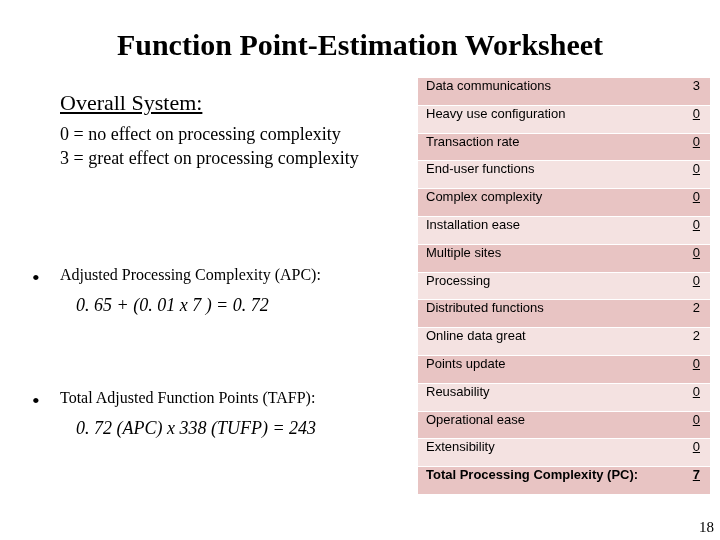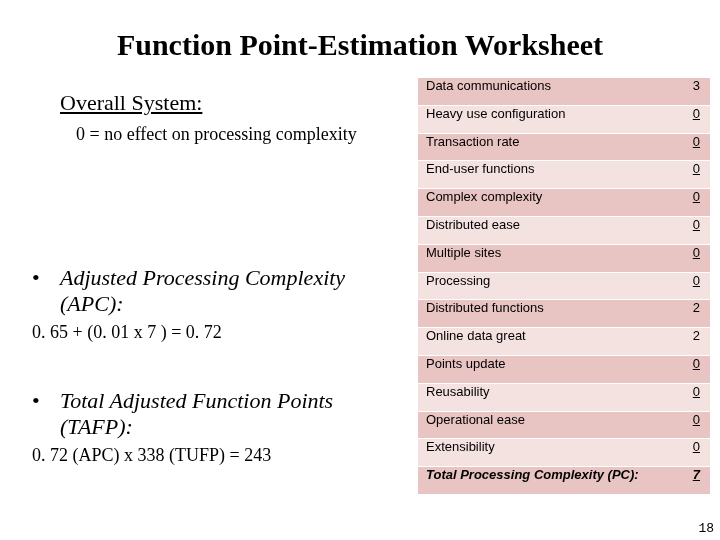--- a/index.html
+++ b/index.html
@@ -34,47 +34,47 @@
     top: 90px;
     width: 340px;
   }
   .overall {
     font-size: 22px;
     text-decoration: underline;
     margin-bottom: 6px;
   }
   .sub {
     font-size: 18px;
-    margin-left: 16px;
     line-height: 1.35;
   }
   .bullet-block {
     position: absolute;
     left: 32px;
   }
   .bullet-apc { top: 265px; }
   .bullet-tafp { top: 388px; }
   .bullet-row {
     display: flex;
     align-items: flex-start;
   }
   .bullet-dot {
     font-size: 22px;
     line-height: 1.2;
     width: 28px;
   }
   .bullet-text {
-    font-size: 22px;
+    font-size: 16px;
     line-height: 1.2;
     width: 330px;
-    font-style: italic;
   }
   .bullet-sub {
     font-size: 18px;
+    margin-left: 44px;
     margin-top: 4px;
+    font-style: italic;
   }
   .right-table {
     position: absolute;
     right: 10px;
     top: 77px;
     width: 292px;
     font-family: Arial, Helvetica, sans-serif;
     font-size: 13px;
     color: #000;
   }
@@ -91,44 +91,44 @@
   .trow:nth-child(even) { background: #f4e2e1; }
   .trow .val {
     font-weight: normal;
     min-width: 16px;
     text-align: right;
   }
   .trow .val.u { text-decoration: underline; }
   .total-row {
     background: #e8c4c3;
     font-weight: bold;
-    font-style: italic;
   }
   .total-row .val {
     text-decoration: underline;
     font-weight: bold;
   }
   .page-num {
     position: absolute;
     right: 6px;
     bottom: 4px;
-    font-size: 13px;
-    font-family: Liberation Mono, monospace;
+    font-size: 15px;
+    font-family: Liberation Serif, serif;
   }
 </style>
 </head>
 <body>
 
 <div class="slide">
 
   <div class="title">Function Point-Estimation Worksheet</div>
 
   <div class="left-col">
     <div class="overall">Overall System:</div>
     <div class="sub">0 = no effect on processing complexity</div>
+    <div class="sub">3 = great effect on processing complexity</div>
   </div>
 
   <div class="bullet-block bullet-apc">
     <div class="bullet-row">
       <div class="bullet-dot">•</div>
       <div class="bullet-text">Adjusted Processing Complexity (APC):</div>
     </div>
     <div class="bullet-sub">0. 65 + (0. 01 x 7 ) = 0. 72</div>
   </div>
 
@@ -155,21 +155,21 @@
       </div>
       <div class="trow">
         <span>End-user functions</span>
         <span class="val u">0</span>
       </div>
       <div class="trow">
         <span>Complex complexity</span>
         <span class="val u">0</span>
       </div>
       <div class="trow">
-        <span>Distributed ease</span>
+        <span>Installation ease</span>
         <span class="val u">0</span>
       </div>
       <div class="trow">
         <span>Multiple sites</span>
         <span class="val u">0</span>
       </div>
       <div class="trow">
         <span>Processing</span>
         <span class="val u">0</span>
       </div>

